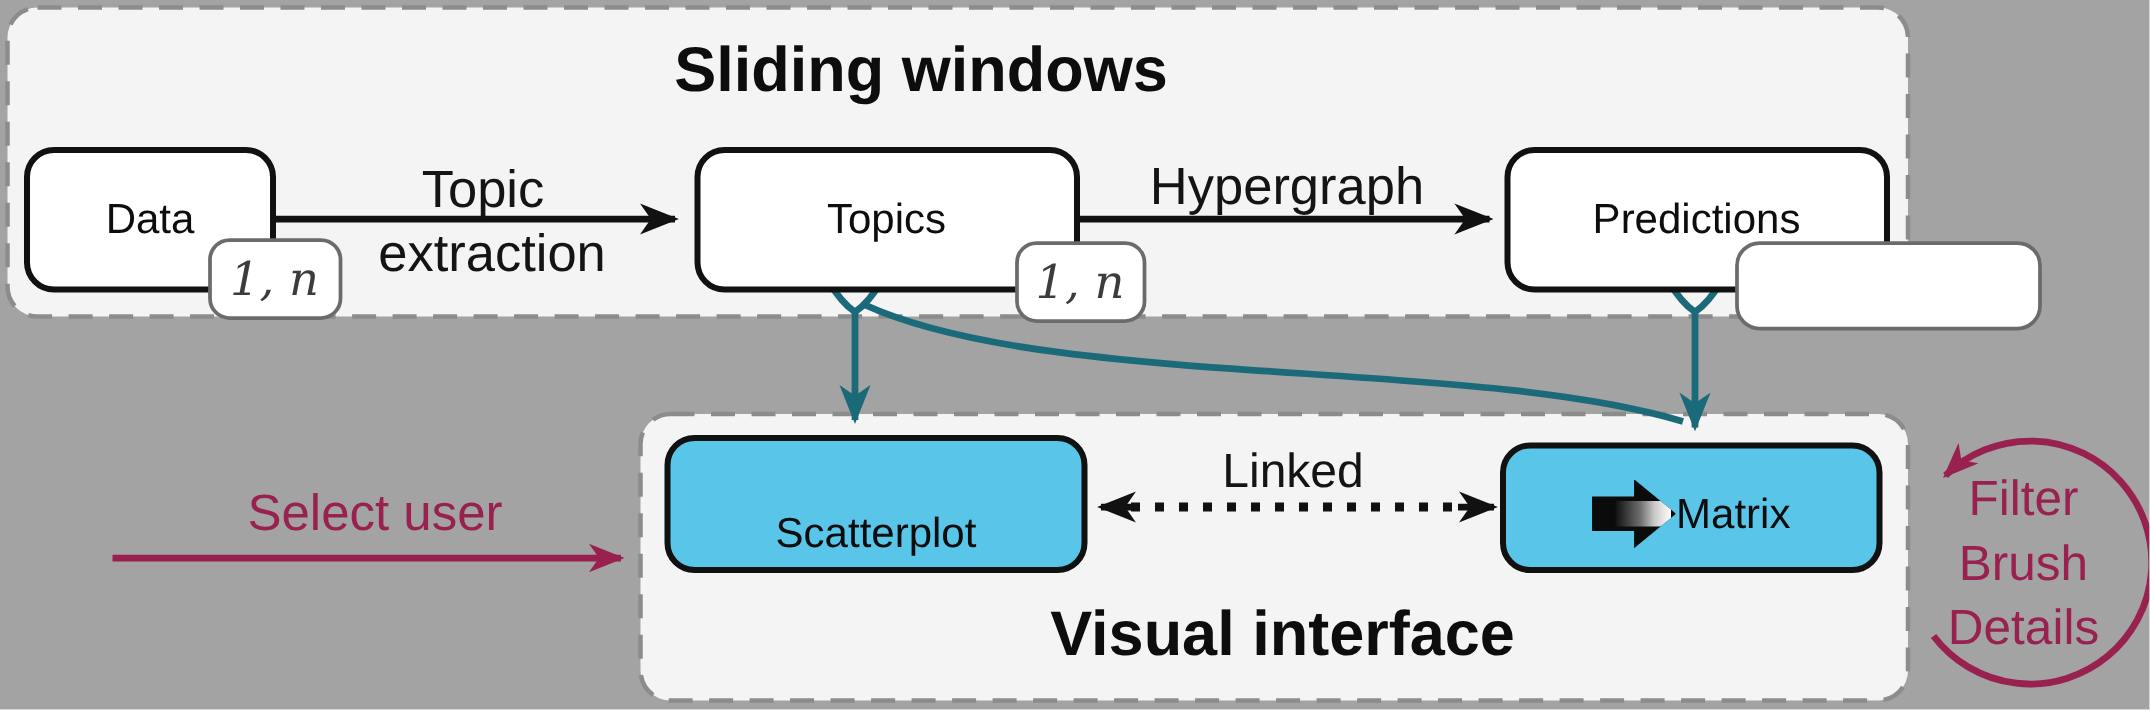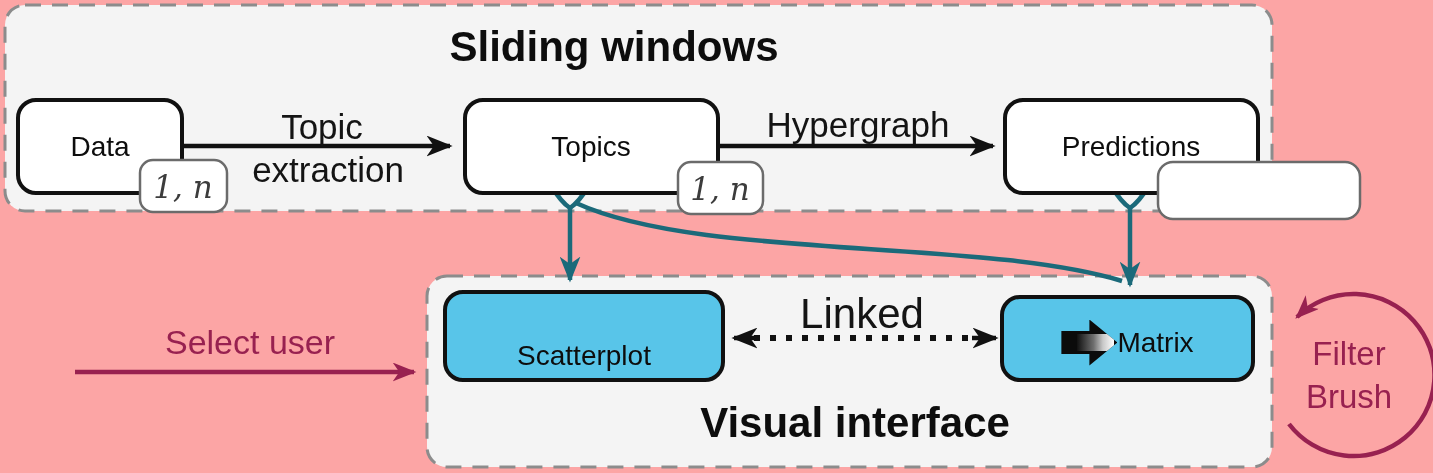--- a/index.html
+++ b/index.html
@@ -1,20 +1,20 @@
 <!DOCTYPE html>
 <html><head>
 <meta charset="utf-8">
 <style>
   html, body { margin: 0; padding: 0; background: #ffffff; }
   #stage {
     position: relative;
     width: 1433px;
     height: 473px;
-    background: #fca5a5;
+    background: #a3a3a3;
     overflow: hidden;
     font-family: "Liberation Sans", sans-serif;
     color: #111111;
   }
   #diagram-svg { position: absolute; left: 0; top: 0; }
   .txt {
     position: absolute;
     transform: translate(-50%, -50%);
     white-space: nowrap;
     text-align: center;
@@ -23,21 +23,21 @@
   .panel-title { font-size: 42px; font-weight: bold; color: #0d0d0d; }
   .node-label { font-size: 28px; color: #0d0d0d; }
   .edge-label { font-size: 35px; color: #141414; }
   .badge-label {
     font-family: "DejaVu Serif", serif;
     font-style: italic;
     color: #3c3c3c;
     font-size: 31px;
   }
   .maroon-label { color: #982150; }
-  .linked-label { font-size: 42px; color: #141414; }
+  .linked-label { font-size: 32px; color: #141414; }
   .select-label { font-size: 34px; text-align: right; }
   .loop-label { font-size: 33px; line-height: 43px; }
   .matrix-content {
     position: absolute;
     left: 1002px; top: 301px; width: 251px; height: 83px;
     display: flex; align-items: center; justify-content: center; 
   }
   .grad-arrow {
     position: relative;
     width: 56px; height: 46px;
@@ -128,15 +128,16 @@
     <div class="node-label" style="line-height:1;">Matrix</div>
   </div>
 
   <div class="txt linked-label" style="left:862px; top:314px;">Linked</div>
 
   <div class="txt select-label maroon-label" style="left:250px; top:343px;">Select user</div>
 
   <div class="txt loop-label maroon-label" style="left:1349px; top:375px;">
     <div>Filter</div>
     <div>Brush</div>
+    <div>Details</div>
   </div>
 
 </div>
 
 </body></html>

